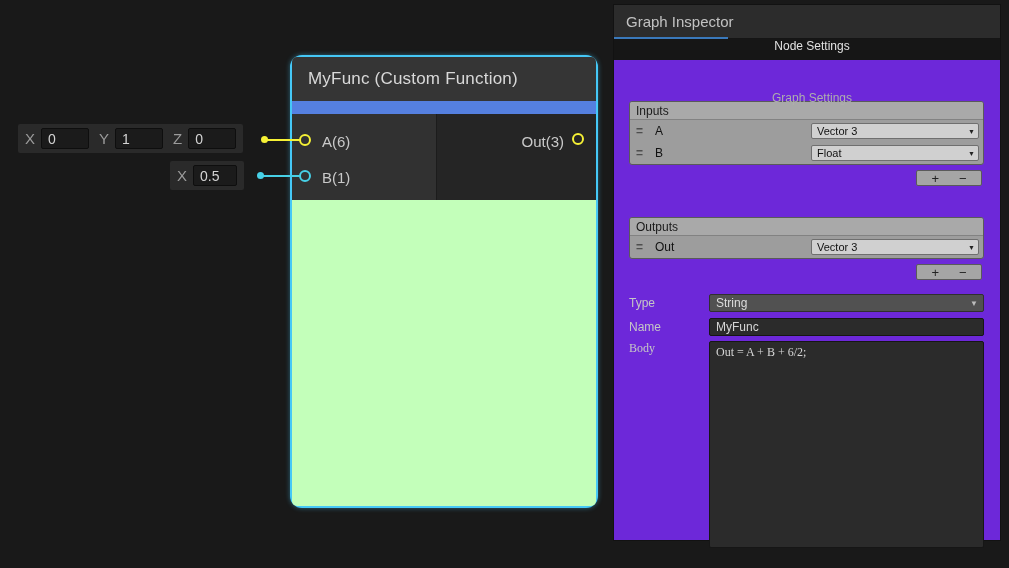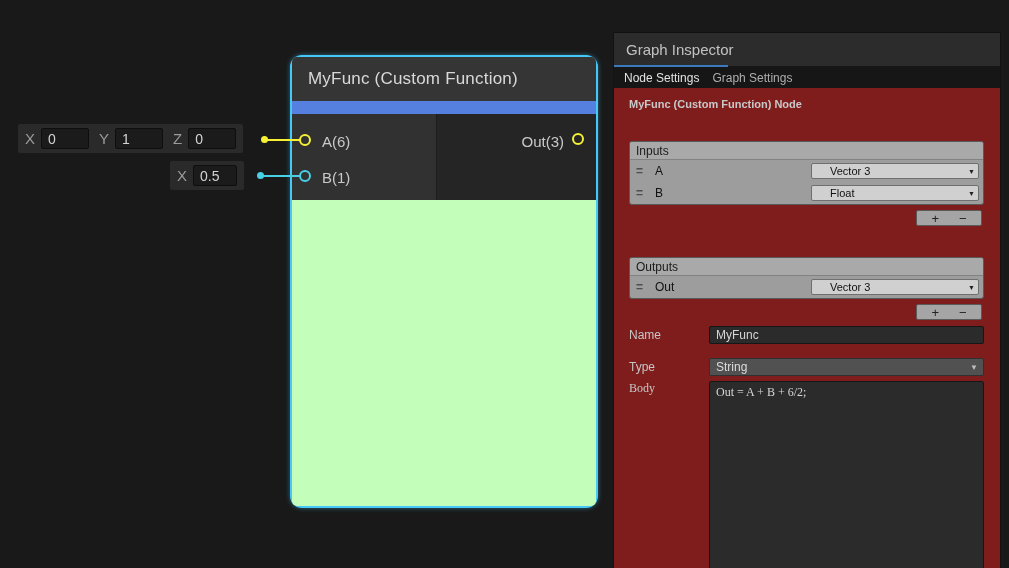--- a/index.html
+++ b/index.html
@@ -63,53 +63,53 @@
   }
   .ports-right { flex:1; background:#252525; padding-top:9px; }
   .port-row { height:36px; display:flex; align-items:center; }
   .ports-left  .port-row { padding-left:30px; }
   .ports-right .port-row { justify-content:flex-end; padding-right:32px; }
   .port-label { font-size:15px; color:#c9c9c9; }
   .node-preview { height:306px; border-radius:0 0 5px 5px; }
 
   
   .inspector {
-    position:absolute; left:613px; top:32px; width:388px; height:537px;
-    background:#7f1d1d; border:1px solid #121212; z-index:2;
+    position:absolute; left:613px; top:4px; width:388px; height:537px;
+    background:#6d28d9; border:1px solid #121212; z-index:2;
   }
   .insp-title {
     height:34px; background:#2c2c2c; display:flex; align-items:center;
     padding-left:12px; font-size:15px; color:#c2c2c2; position:relative;
     border-bottom:1px solid #151515;
   }
   .tab-indicator { position:absolute; left:0; bottom:-1px; width:114px; height:2px; z-index:2; }
   .insp-tabs {
     height:21px; background:#161616; display:flex; align-items:center;
-    padding-left:10px; gap:13px;
+    padding-left:10px; gap:38px;flex-direction:column;
   }
   .tab { font-size:12px; color:#aeaeae; }
   .tab.active { color:#e2e2e2; }
   .insp-content { padding:10px 16px 0 15px; }
   .insp-heading { font-size:11px; font-weight:bold; color:#c8c8c8; }
 
   
   .rl-section { margin-top:21px; }
   .rl-section.outputs { margin-top:15px; }
   .rl-box { background:#9d9d9d; border:1px solid #5a5a5a; border-radius:3px; overflow:hidden;margin-top:31px; }
   .rl-header {
     height:18px; background:#a9a9a9; border-bottom:1px solid #828282;
     display:flex; align-items:center; padding-left:6px;
     font-size:12px; color:#1a1a1a;
   }
   .rl-row { height:22px; display:flex; align-items:center; padding:0 4px 0 6px; gap:6px; }
   .rl-handle { width:13px; color:#4e4e4e; font-weight:bold; font-size:12px; }
   .rl-name { flex:1; font-size:12px; color:#111111; }
   .light-dd {
     width:168px; height:16px; background:#d0d0d0; border:1px solid #6f6f6f;
-    border-radius:2px; display:flex; align-items:center; padding-left:18px;
+    border-radius:2px; display:flex; align-items:center; padding-left:5px;
     font-size:11px; color:#111111; position:relative;
   }
   .light-dd .dd-caret {
     position:absolute; right:3px; top:50%; transform:translateY(-50%);
     font-size:7px; color:#222222;
   }
   .rl-footer { display:flex; justify-content:flex-end; margin-top:5px; }
   .rl-footer-box {
     width:66px; height:16px; background:#a5a5a5; border:1px solid #5a5a5a;
     border-radius:2px; display:flex; align-items:center; justify-content:center;
@@ -201,21 +201,20 @@
   <div class="insp-title">
     <span>Graph Inspector</span>
     <div class="tab-indicator" style="background: rgb(58, 121, 187);"></div>
   </div>
   <div class="insp-tabs">
     <span class="tab active">Node Settings</span>
     <span class="tab">Graph Settings</span>
   </div>
 
   <div class="insp-content">
-    <div class="insp-heading">MyFunc (Custom Function) Node</div>
 
     <div class="rl-section">
       <div class="rl-box">
         <div class="rl-header">Inputs</div>
         <div class="rl-row">
           <span class="rl-handle">=</span>
           <span class="rl-name">A</span>
           <div class="light-dd">
             <span>Vector 3</span>
             <span class="dd-caret">▼</span>
@@ -251,31 +250,31 @@
         </div>
       </div>
       <div class="rl-footer">
         <div class="rl-footer-box">
           <span class="rl-btn">+</span>
           <span class="rl-btn">−</span>
         </div>
       </div>
     </div>
 
-    <div class="prop-row">
-      <span class="prop-label">Name</span>
-      <div class="dark-field">MyFunc</div>
-    </div>
-
     <div class="prop-row first">
       <span class="prop-label">Type</span>
       <div class="dark-dd">
         <span>String</span>
         <span class="dd-caret">▼</span>
       </div>
     </div>
 
+    <div class="prop-row">
+      <span class="prop-label">Name</span>
+      <div class="dark-field">MyFunc</div>
+    </div>
+
     <div class="prop-row body-row">
       <span class="prop-label">Body</span>
       <div class="body-area">Out = A + B + 6/2;</div>
     </div>
   </div>
 </div>
 
 </body></html>

